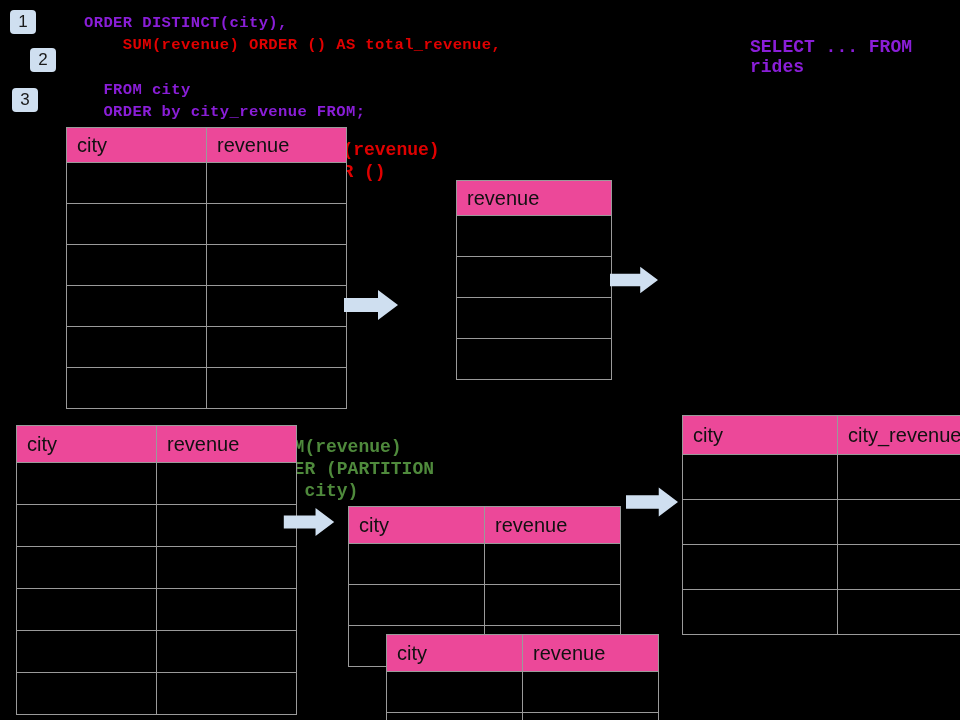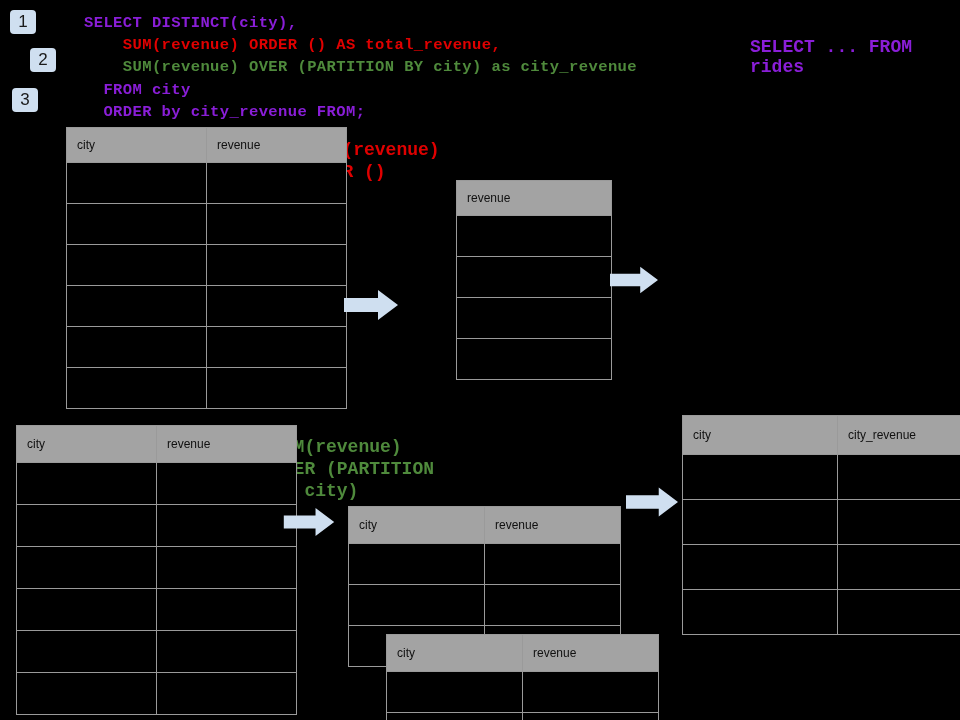--- a/index.html
+++ b/index.html
@@ -61,46 +61,45 @@
     border-collapse: collapse;
     table-layout: fixed;
     background: #000000;
   }
   .tbl td {
     border: 1px solid #9a9a9a;
     padding: 0;
     background: #000000;
   }
   .tbl td.hd {
-    background: #a3a3a3;
+    background: #ec4899;
     color: #111111;
     font-family: "Liberation Sans", sans-serif;
-    font-size: 12px;
+    font-size: 20px;
     padding: 0 10px;
     vertical-align: middle;
     white-space: nowrap;
   }
 
   
   .arrow {
     position: absolute;
   }
 </style>
 </head>
 <body>
 
 <div id="canvas">
 
   <div class="badge" style="left:10px;  top:10px;">1</div>
   <div class="badge" style="left:30px;  top:48px;">2</div>
   <div class="badge" style="left:12px;  top:88px;">3</div>
 
-  <div class="code code-purple" style="left:84px; top:14px;">SELECT DISTINCT(city),</div>
+  <div class="code code-purple" style="left:84px; top:14px;">ORDER DISTINCT(city),</div>
   <div class="code code-red" style="left:84px; top:36px;">    SUM(revenue) ORDER () AS total_revenue,</div>
-  <div class="code code-green" style="left:84px; top:58px;">    SUM(revenue) OVER (PARTITION BY city) as city_revenue</div>
   <div class="code code-purple" style="left:84px; top:81px;">  FROM city</div>
   <div class="code code-purple" style="left:84px; top:103px;">  ORDER by city_revenue FROM;</div>
 
   <div class="note note-purple" style="left:750px; top:37px; line-height:20px;">SELECT ... FROM
 rides</div>
 
   <div class="note note-red" style="left:310px; top:139px;">SUM(revenue)
 OVER ()</div>
 
   <div class="note note-green" style="left:272px; top:436px;">SUM(revenue)

